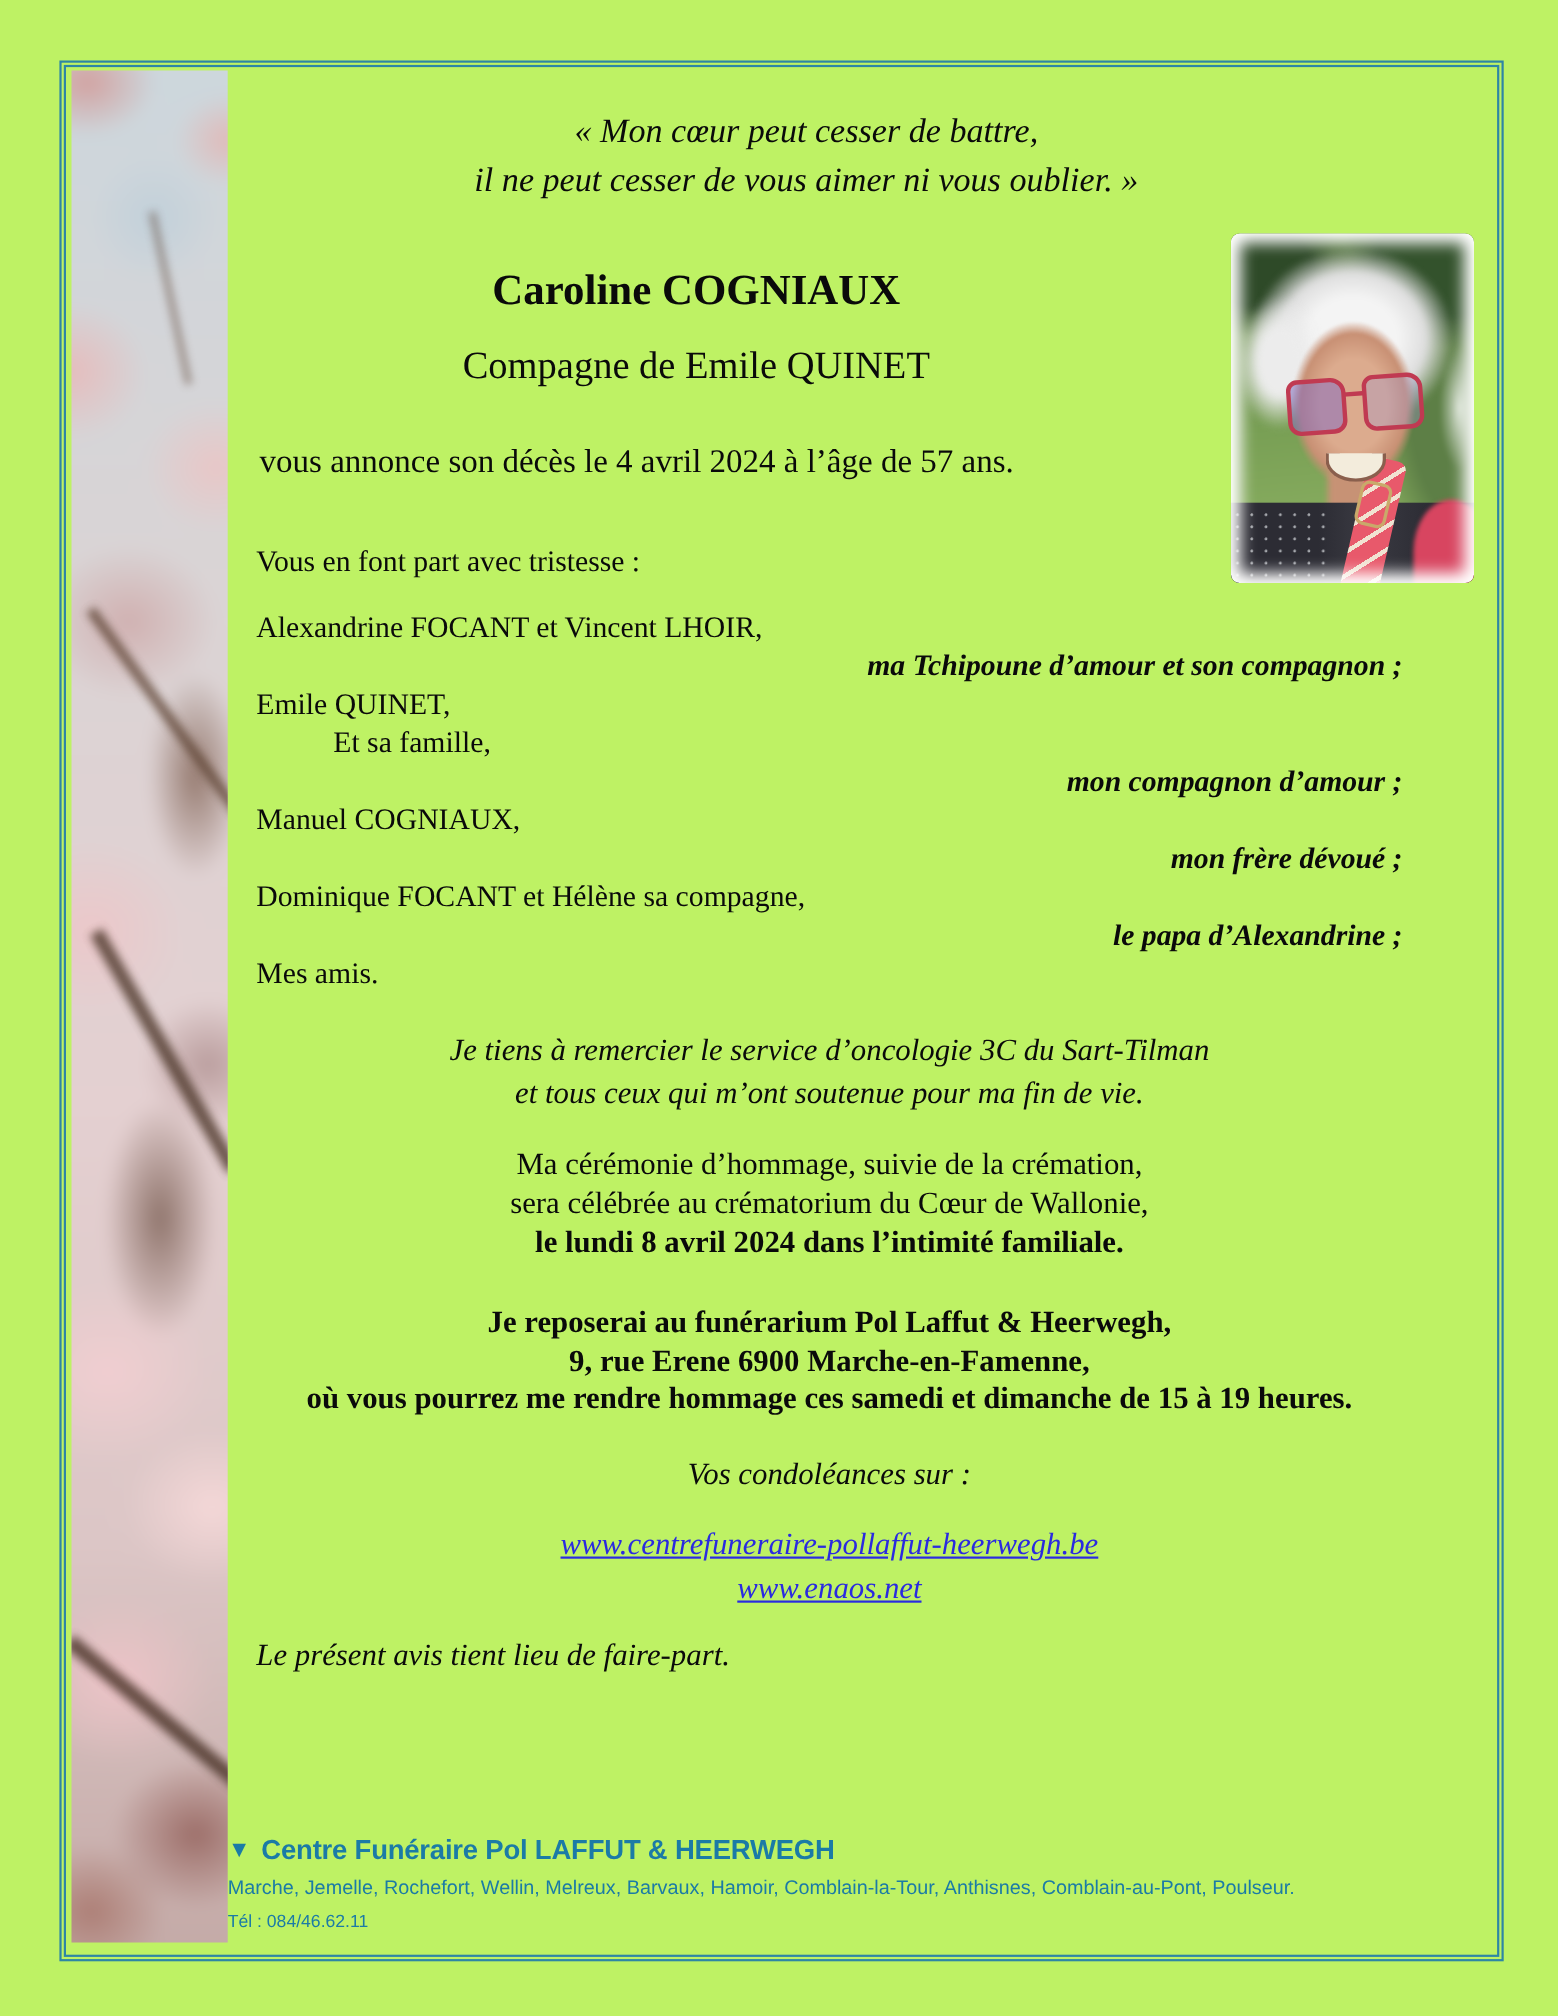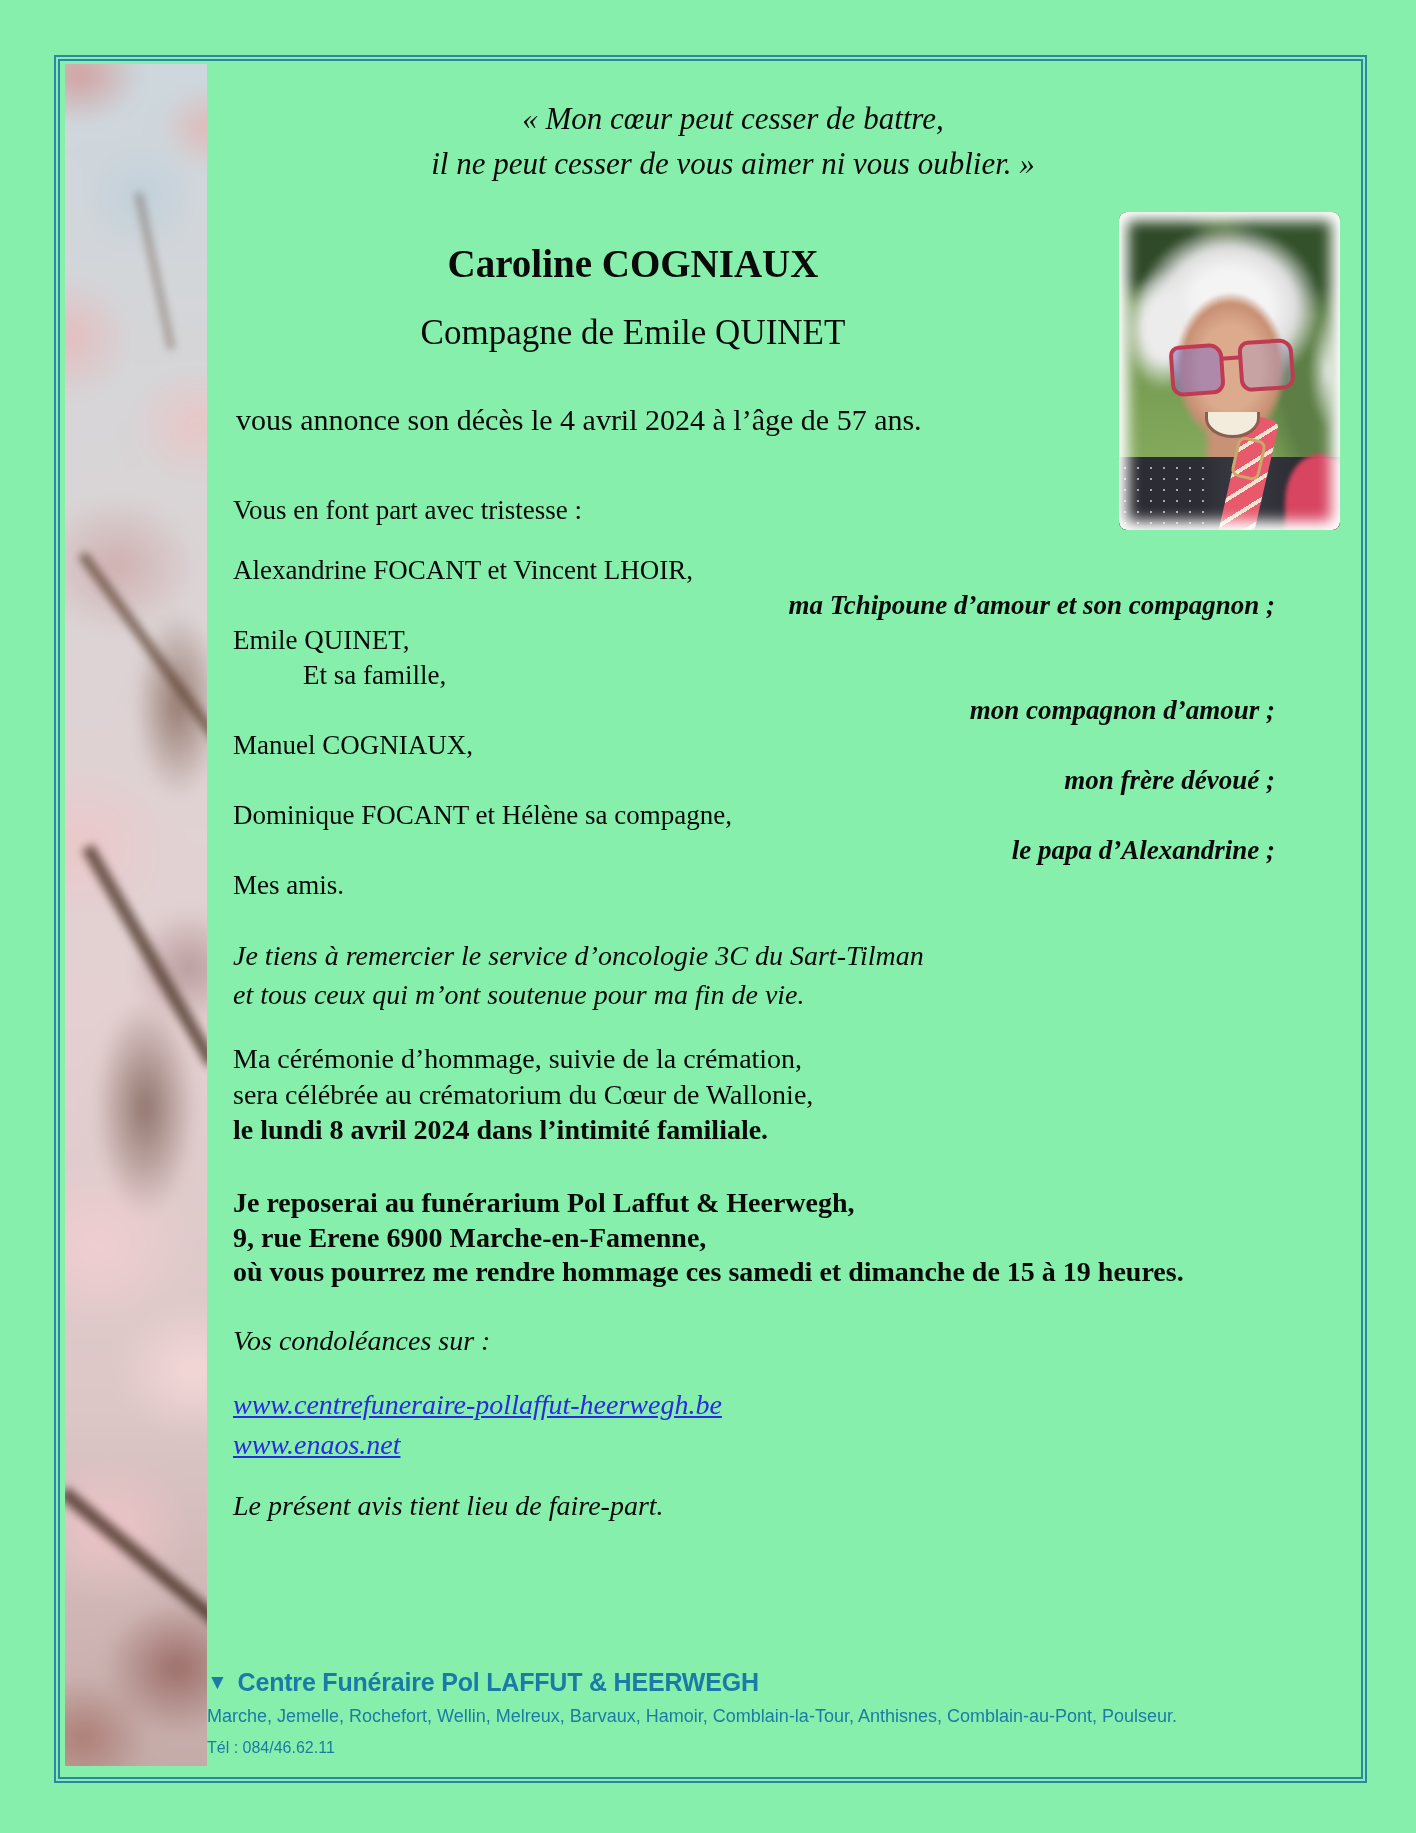--- a/index.html
+++ b/index.html
@@ -1,18 +1,18 @@
 <!DOCTYPE html>
 <html><head>
 <meta charset="utf-8">
 <style>
   * { margin:0; padding:0; box-sizing:border-box; }
   html,body { background:#ffffff; }
   .page {
-    position:relative; width:1416px; height:1833px; background:#86efac;
+    position:relative; width:1416px; height:1833px; background:#bef264;
     font-family:"Liberation Serif", serif; color:#0a0a0a; overflow:hidden;
   }
   .frame {
     position:absolute; left:54px; top:55px; width:1313px; height:1728px;
     border:6px double #2e86a5; background:transparent;
   }
   
   .blossom { position:absolute; left:65px; top:64px; width:142px; height:1702px; overflow:hidden; }
   .blossom .paint {
     position:absolute; inset:-24px; filter:blur(7px);
@@ -84,21 +84,21 @@
   .it { font-style:italic; }
   .bd { font-weight:bold; }
   .quote   { left:233px; width:1000px; top:96px;  font-size:31px; font-style:italic; text-align:center; line-height:45px; }
   .name    { left:233px; width:800px;  top:240px; font-size:39px; font-weight:bold; text-align:center; }
   .relation{ left:233px; width:800px;  top:312px; font-size:35px; text-align:center; }
   .announce{ left:236px; top:402px; font-size:30px; }
   .fam     { font-size:27px; }
   .famL    { left:233px; }
   .famI    { left:303px; }
   .famR    { left:233px; width:1042px; text-align:right; font-style:italic; font-weight:bold; }
-  .colC    { left:233px; width:1042px; text-align:left; }
+  .colC    { left:233px; width:1042px; text-align:center; }
   .sz28    { font-size:28px; }
   .link a  { color:#2a2ae0; text-decoration:underline; font-style:italic; }
   .notice  { left:233px; top:1489px; font-size:28px; font-style:italic; }
   .footer  { font-family:"Liberation Sans", sans-serif; color:#1b7ba6; left:207px; width:1156px; }
   .f-title { top:1667px; font-size:25px; font-weight:bold; letter-spacing:-0.2px; }
   .f-title .tri { font-size:21px; margin-right:10px; position:relative; top:-2px; }
   .f-towns { top:1706px; font-size:18px; }
   .f-tel   { top:1738px; font-size:16px; }
 </style>
 </head>

